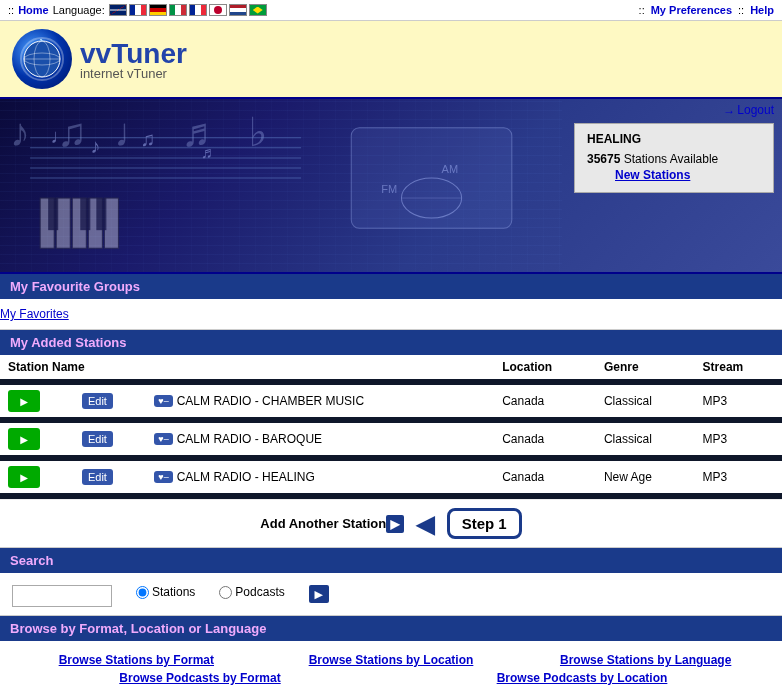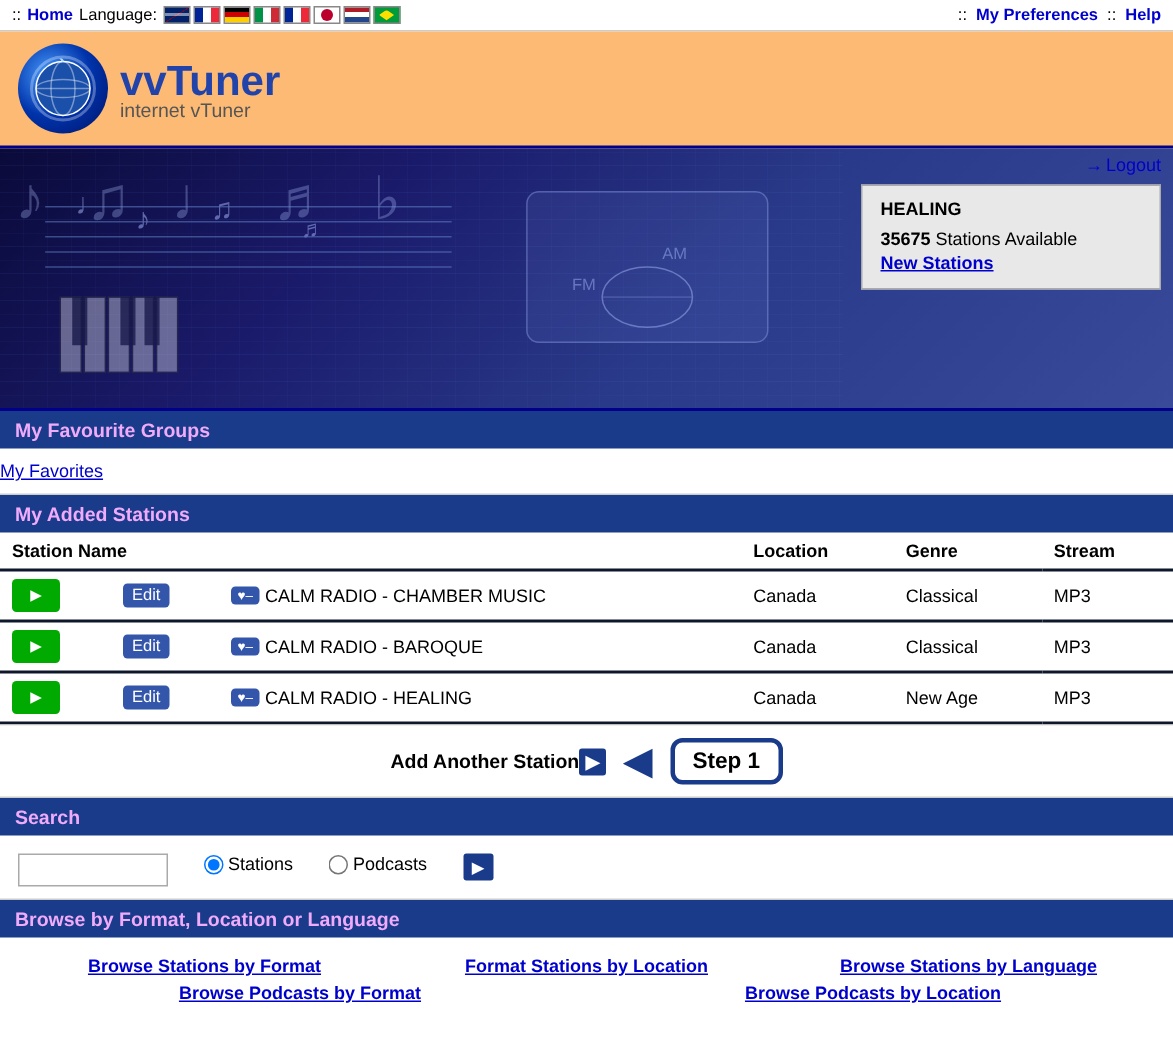--- a/index.html
+++ b/index.html
@@ -16,21 +16,21 @@
       font-size: 11px;
     }
     .top-nav-left { display: flex; align-items: center; gap: 4px; }
     .top-nav-right { display: flex; align-items: center; gap: 6px; }
     .top-nav a { color: #00c; text-decoration: none; font-weight: bold; }
     .lang-flags { display: flex; gap: 2px; align-items: center; }
     .flag { width: 18px; height: 12px; display: inline-block; }
 
     
     .header-bar {
-      background: #fdba74;
+      background: #fef9c3;
       border-bottom: 2px solid #00008b;
       padding: 8px 12px;
       display: flex;
       align-items: center;
     }
     .logo-area { display: flex; align-items: center; gap: 8px; }
     .logo-globe {
       width: 60px; height: 60px;
       background: radial-gradient(circle at 35% 35%, #4a9eff, #0033aa, #001166);
       border-radius: 50%;
@@ -111,20 +111,21 @@
       margin-bottom: 6px;
     }
     .status-row { font-size: 12px; color: #000; margin-bottom: 2px; }
     .status-row strong { color: #000; }
     .new-stations-link {
       color: #0000cc;
       text-decoration: underline;
       font-weight: bold;
       font-size: 12px;
       cursor: pointer;
+      margin-left: 28px;
     }
 
     
     .section-bar {
       background: #1a3a8a;
       color: #f0abfc;
       padding: 5px 10px;
       font-size: 13px;
       font-weight: bold;
     }
@@ -155,21 +156,21 @@
       padding: 5px 8px;
       text-align: left;
       border-bottom: 1px solid #ddd;
     }
     .stations-table td {
       padding: 5px 8px;
       font-size: 12px;
       vertical-align: middle;
     }
     .stations-table tr {
-      border-bottom: 2px solid #0f172a;
+      border-bottom: 6px solid #0f172a;
     }
     .play-btn {
       background: #00aa00;
       border: none;
       border-radius: 3px;
       width: 32px; height: 22px;
       cursor: pointer;
       display: flex; align-items: center; justify-content: center;
       color: #fff;
       font-size: 10px;
@@ -522,21 +523,21 @@
 
 <div class="section-bar">
   <span>Browse by Format, Location or Language</span>
 </div>
 <div class="browse-section">
   <div class="browse-links-grid">
     <div style="text-align:center;">
       <a class="browse-link" href="#">Browse Stations by Format</a>
     </div>
     <div style="text-align:center;">
-      <a class="browse-link" href="#">Format Stations by Location</a>
+      <a class="browse-link" href="#">Browse Stations by Location</a>
     </div>
     <div style="text-align:center;">
       <a class="browse-link" href="#">Browse Stations by Language</a>
     </div>
   </div>
   <div class="browse-links-grid2">
     <div style="text-align:center;">
       <a class="browse-link" href="#">Browse Podcasts by Format</a>
     </div>
     <div style="text-align:center;">

